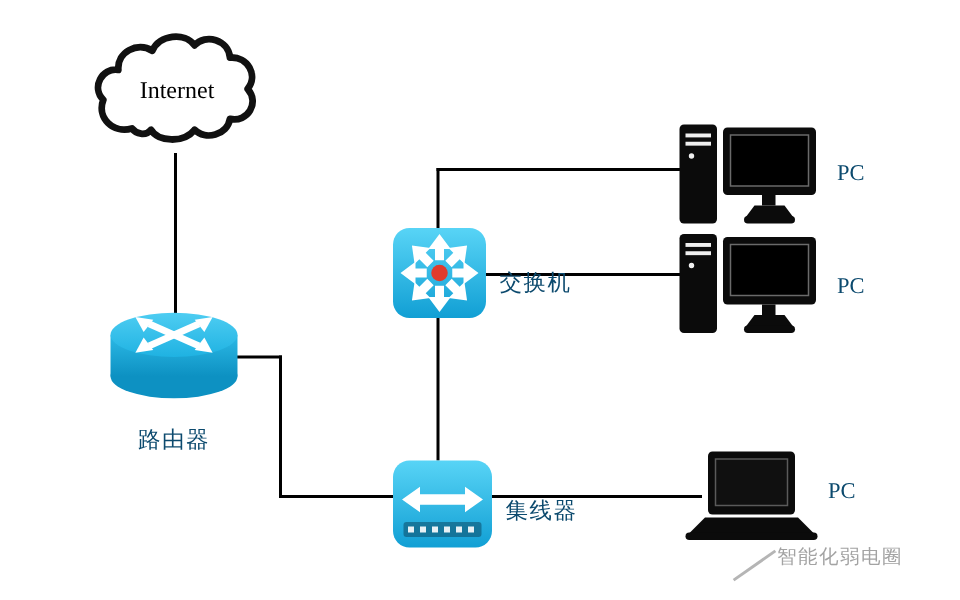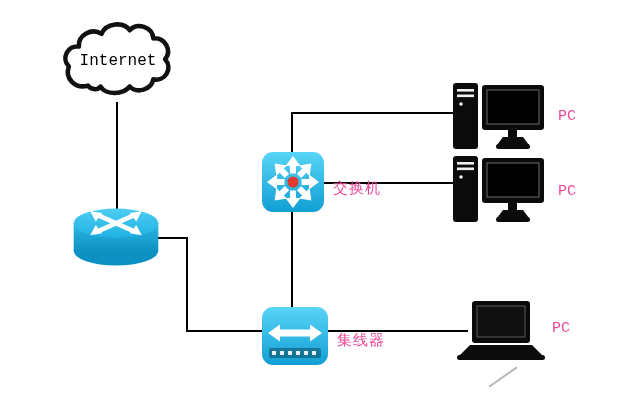--- a/index.html
+++ b/index.html
@@ -1,23 +1,23 @@
 <!DOCTYPE html>
 <html><head>
 <meta charset="utf-8">
 <style>
   html,body{margin:0;padding:0;background:#fff;}
   #canvas{
     position:relative;width:640px;height:400px;background:#ffffff;
-    font-family:Liberation Mono, monospace;overflow:hidden;
+    font-family:Liberation Serif, serif;overflow:hidden;
   }
   .abs{position:absolute;}
   .line{position:absolute;background:#000;}
   .label{
-    position:absolute;color:#ec4899;font-size:15px;letter-spacing:1px;
+    position:absolute;color:#0c4a6e;font-size:15px;letter-spacing:1px;
     white-space:nowrap;
   }
   .label.center{text-align:center;}
   .pc-label{letter-spacing:0;font-size:15px;}
   #internet-label{
     position:absolute;left:63px;top:52px;width:110px;text-align:center;
     font-size:16px;color:#000;letter-spacing:0;
   }
   #watermark-text{
     position:absolute;left:518px;top:362px;font-size:13px;color:#a3a3a3;
@@ -76,20 +76,21 @@
       <line x1="32" y1="14" x2="68" y2="30"></line>
       <line x1="68" y1="14" x2="32" y2="30"></line>
     </g>
     <g fill="#ffffff">
       <polygon points="22,9 35,11 28,20"></polygon>
       <polygon points="78,9 65,11 72,20"></polygon>
       <polygon points="22,35 35,33 28,24"></polygon>
       <polygon points="78,35 65,33 72,24"></polygon>
     </g>
   </svg>
+  <div class="label center" style="left:70px;top:284px;width:92px;">路由器</div>
 
   <svg class="abs" style="left:261px;top:151px;" width="64" height="62" viewBox="0 0 64 62">
     <defs>
       <polygon id="swArrow" points="32,5 24.5,15 29,15 29,22.5 35,22.5 35,15 39.5,15" fill="#ffffff"></polygon>
     </defs>
     <rect x="1" y="1" width="62" height="60" rx="11" fill="url(#cyanGrad)"></rect>
     <use href="#swArrow"></use>
     <use href="#swArrow" transform="rotate(45 32 31)"></use>
     <use href="#swArrow" transform="rotate(90 32 31)"></use>
     <use href="#swArrow" transform="rotate(135 32 31)"></use>
@@ -144,14 +145,15 @@
 
   <svg class="abs" style="left:455px;top:300px;" width="92" height="62" viewBox="0 0 92 62">
     <rect x="17" y="1" width="58" height="42" rx="3" fill="#0b0b0b"></rect>
     <rect x="22" y="6" width="48" height="31" fill="#101010" stroke="#5a5a5a" stroke-width="1"></rect>
     <polygon points="3,57 89,57 77,45 15,45" fill="#0b0b0b"></polygon>
     <rect x="2" y="55" width="88" height="5" rx="2.5" fill="#0b0b0b"></rect>
   </svg>
   <div class="label pc-label" style="left:552px;top:320px;">PC</div>
 
   <div id="watermark-slash"></div>
+  <div id="watermark-text">智能化弱电圈</div>
 
 </div>
 
 </body></html>

